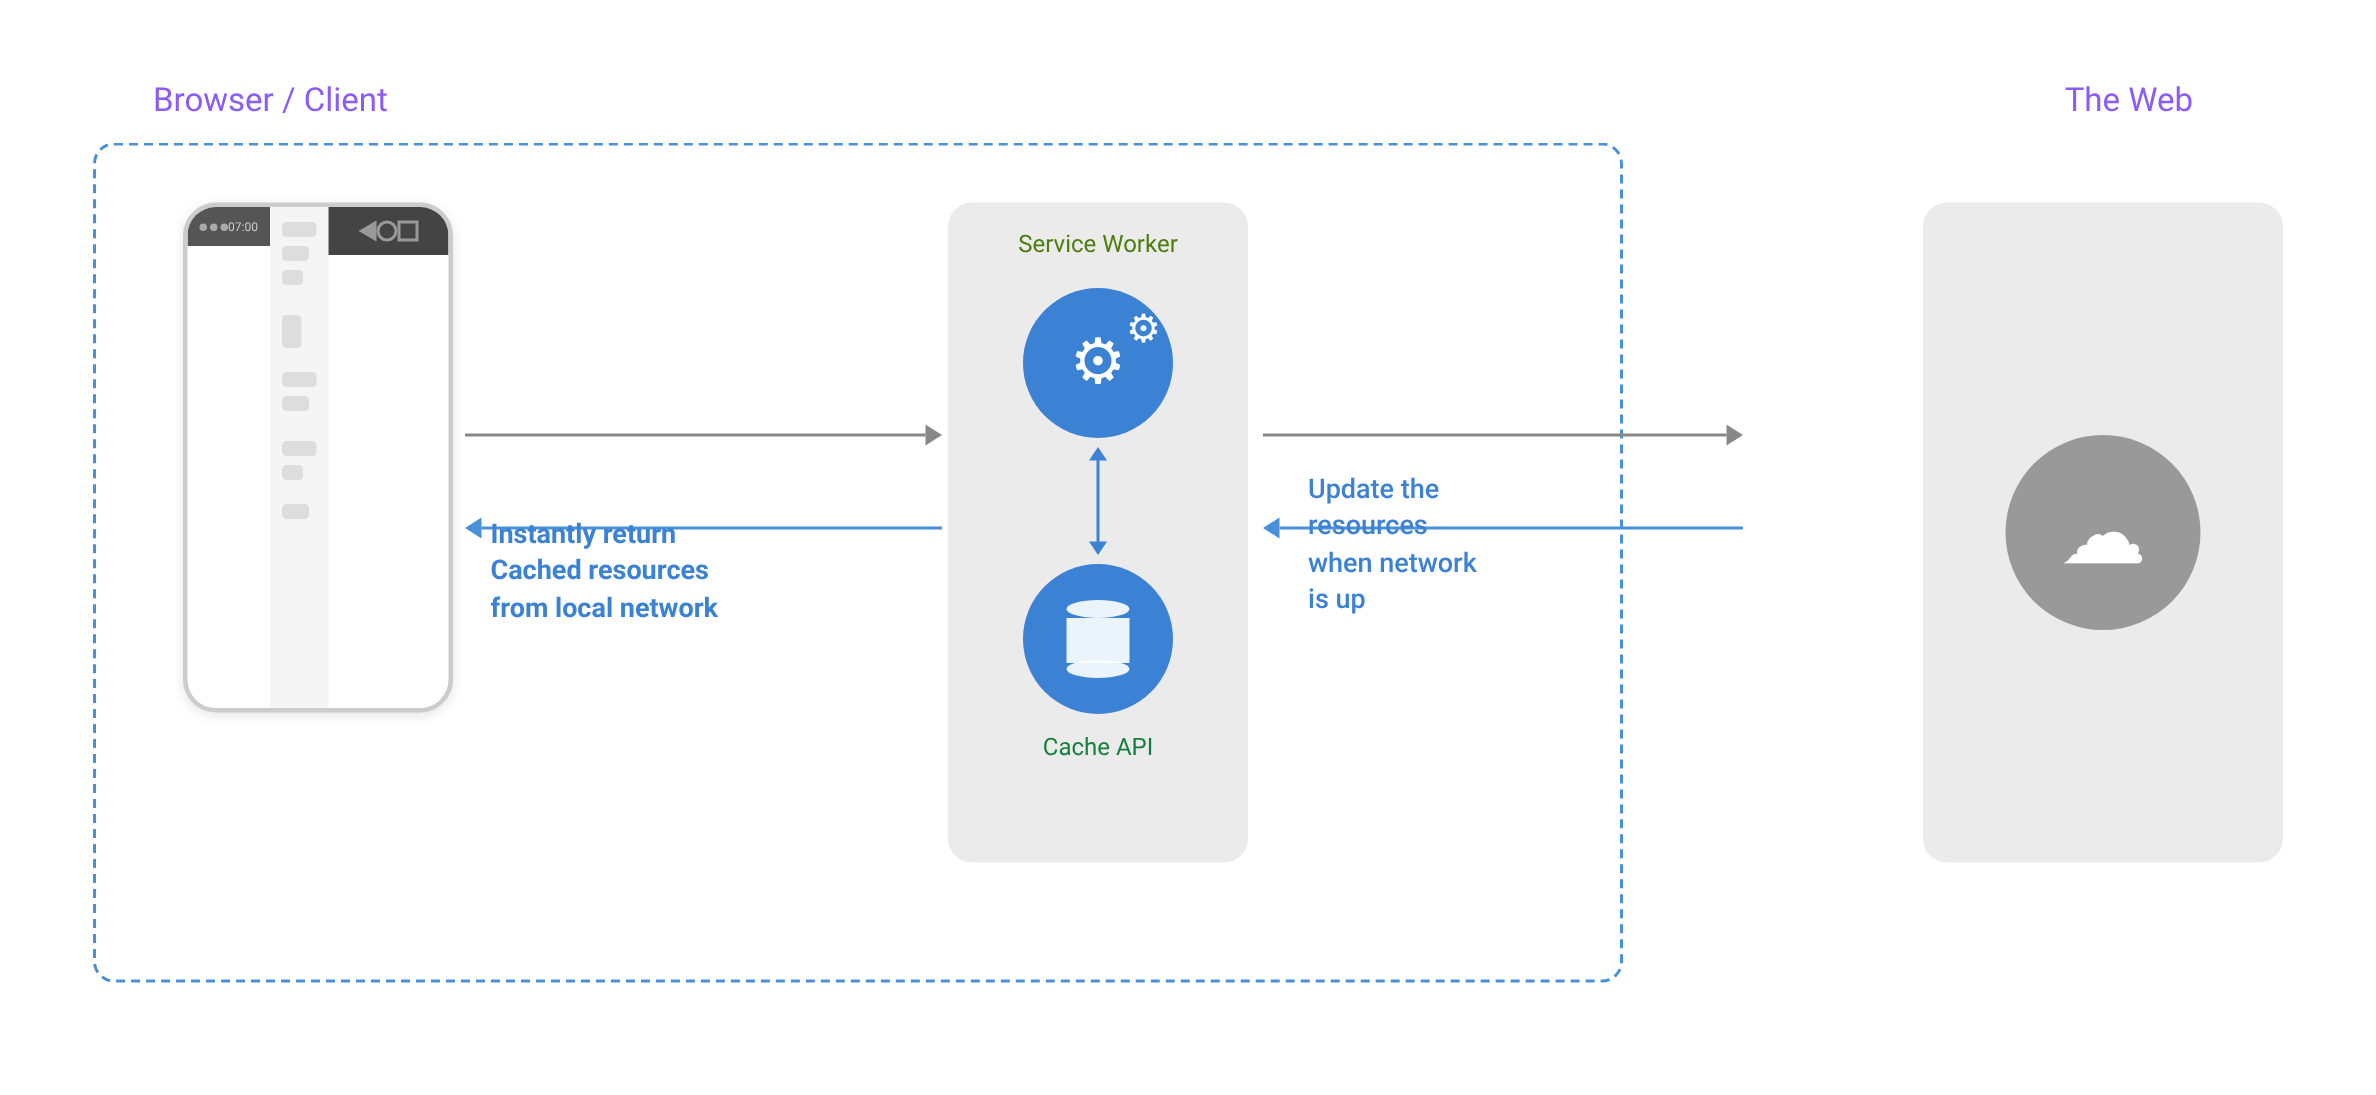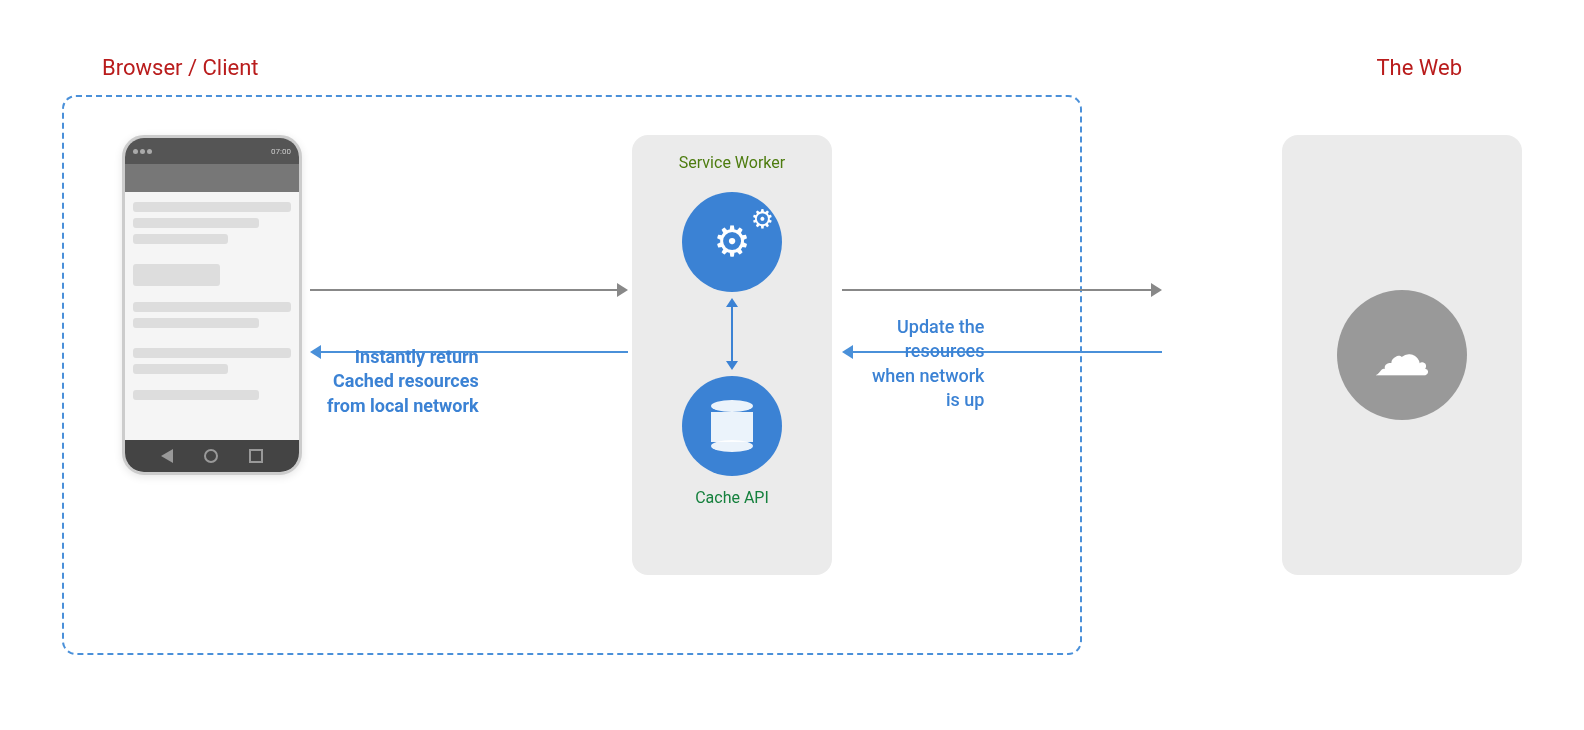--- a/index.html
+++ b/index.html
@@ -17,21 +17,21 @@
     .diagram-wrapper {
       position: relative;
       width: 1500px;
       height: 660px;
     }
 
     
     .section-label {
       position: absolute;
       font-size: 22px;
-      color: #b91c1c;
+      color: #8b5cf6;
       font-weight: 400;
     }
 
     .browser-label {
       top: 20px;
       left: 60px;
     }
 
     .web-label {
       top: 20px;
@@ -55,21 +55,20 @@
       top: 100px;
       left: 80px;
       width: 180px;
       height: 340px;
       background: #fff;
       border-radius: 22px;
       border: 3px solid #ccc;
       box-shadow: 0 2px 8px rgba(0,0,0,0.10);
       overflow: hidden;
       display: flex;
-      flex-direction: column;
     }
 
     .phone-status-bar {
       background: #555;
       height: 26px;
       flex-shrink: 0;
       display: flex;
       align-items: center;
       padding: 0 8px;
     }
@@ -330,21 +329,21 @@
       border-top: 7px solid transparent;
       border-bottom: 7px solid transparent;
       border-right: 11px solid #888;
     }
 
     .arrow-head-left.blue { border-right-color: #4a90d9; }
 
     
     .arrow-text {
       position: absolute;
-      text-align: right;
+      text-align: left;
       font-size: 18px;
       font-weight: 500;
       line-height: 1.35;
       white-space: nowrap;
     }
 
     .arrow-text.blue { color: #3b82d4; }
 
     .instantly-label {
       top: 310px;

